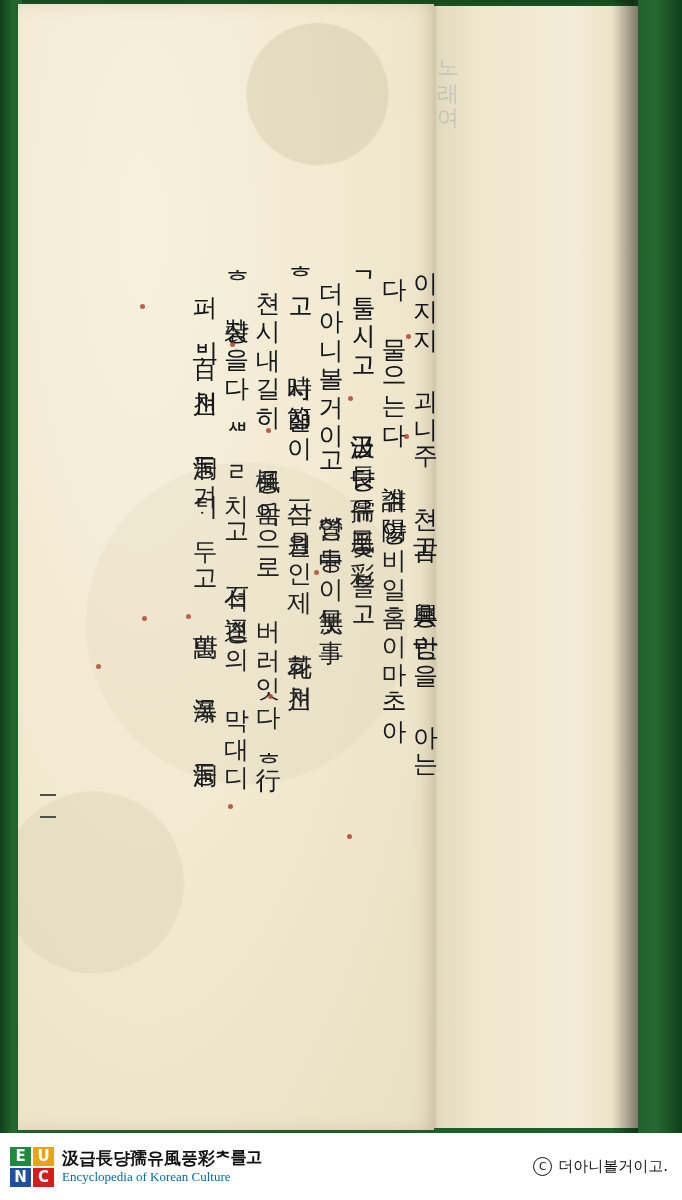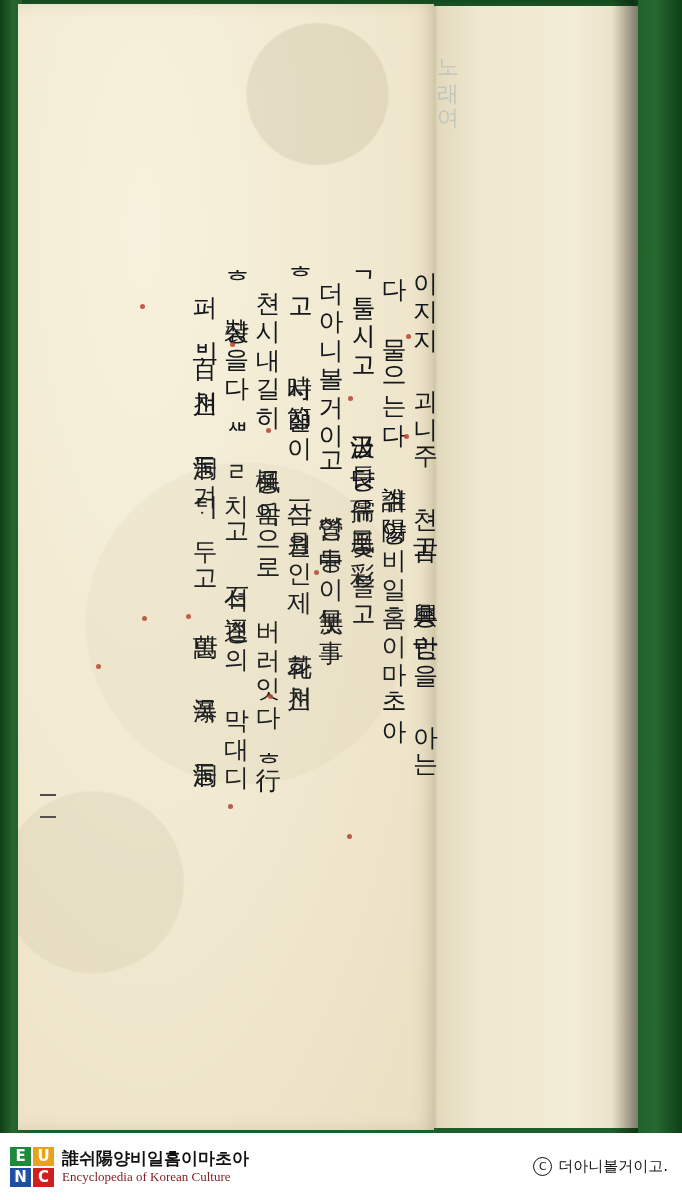--- a/index.html
+++ b/index.html
@@ -188,21 +188,21 @@
   .brand-text { line-height: 1.25; }
   .brand-ko {
     font-family: "DejaVu Sans", "Liberation Sans", sans-serif;
     font-size: 17px;
     font-weight: bold;
     color: #111111;
   }
   .brand-en {
     font-family: "Liberation Serif", serif;
     font-size: 13px;
-    color: #7f1d1d;
+    color: #0369a1;
   }
   .copyright {
     display: flex;
     align-items: center;
     gap: 6px;
     font-family: "DejaVu Sans", "Liberation Sans", sans-serif;
     font-size: 15px;
     color: #111111;
     padding-right: 4px;
   }
@@ -266,21 +266,21 @@
 
   <div class="footer">
     <div class="brand">
       <div class="brand-mark">
         <span class="bm-e">E</span>
         <span class="bm-u">U</span>
         <span class="bm-n">N</span>
         <span class="bm-c">C</span>
       </div>
       <div class="brand-text">
-        <div class="brand-ko">誰쉬陽양비일홈이마초아</div>
+        <div class="brand-ko">汲급長댱孺유風풍彩ᄎ를고</div>
         <div class="brand-en">Encyclopedia of Korean Culture</div>
       </div>
     </div>
     <div class="copyright">
       <span class="c-circle">C</span>
       <span>더아니볼거이고.</span>
     </div>
   </div>
 
 </div>

